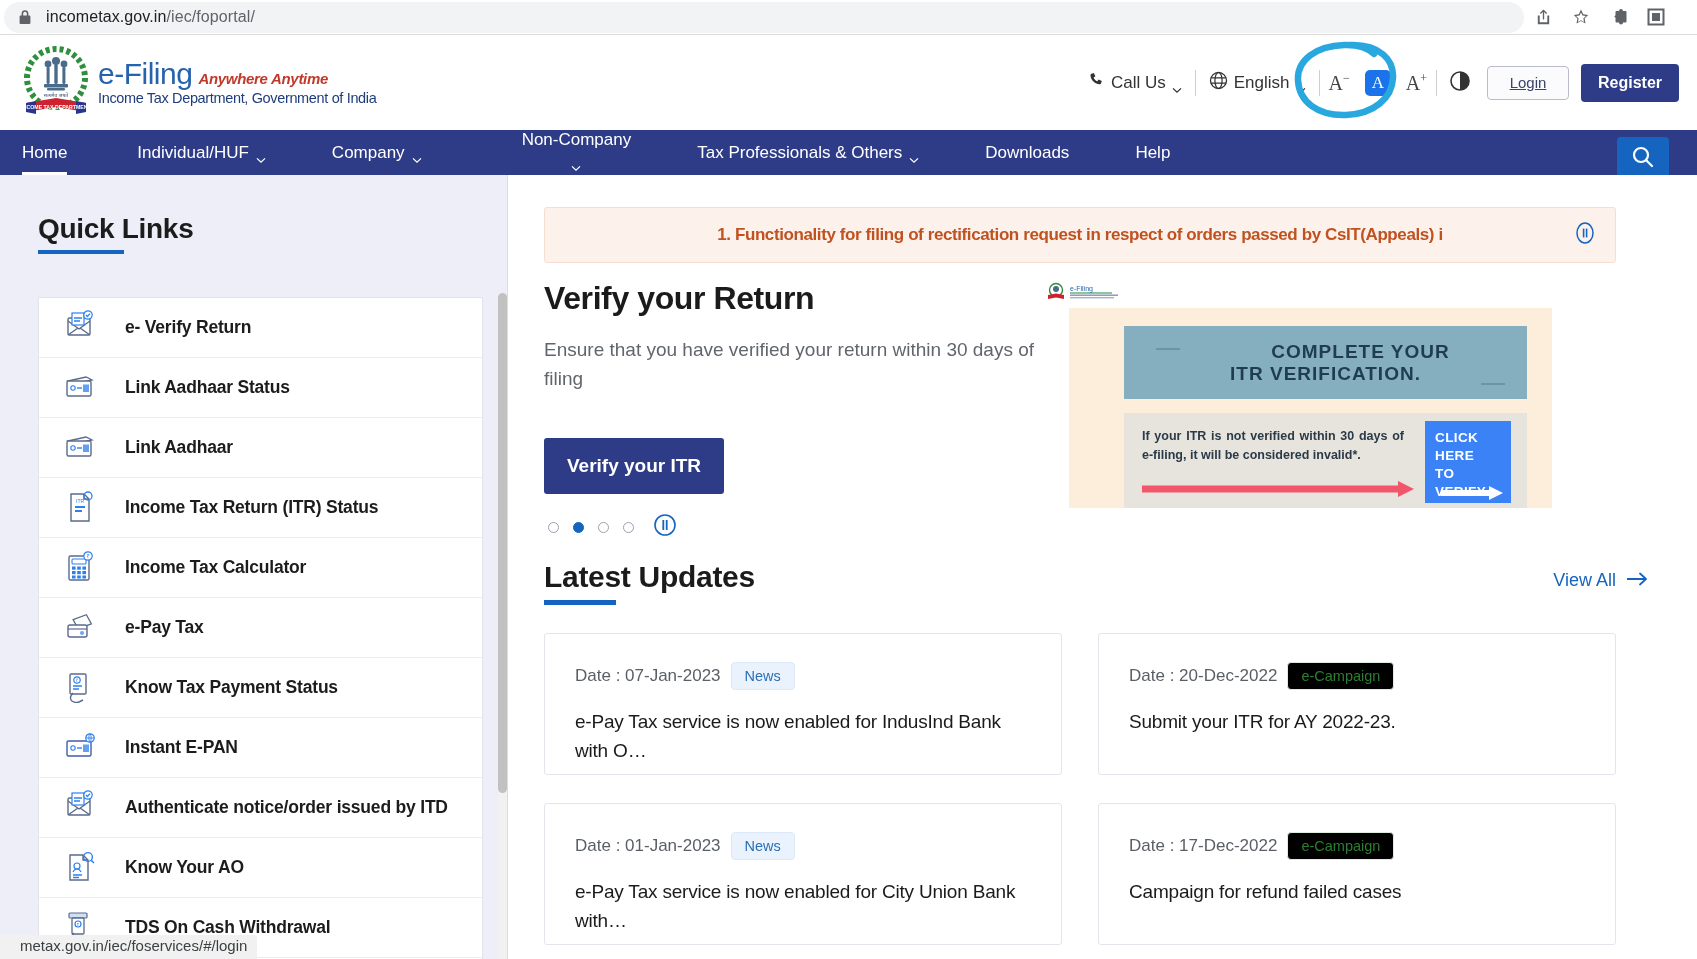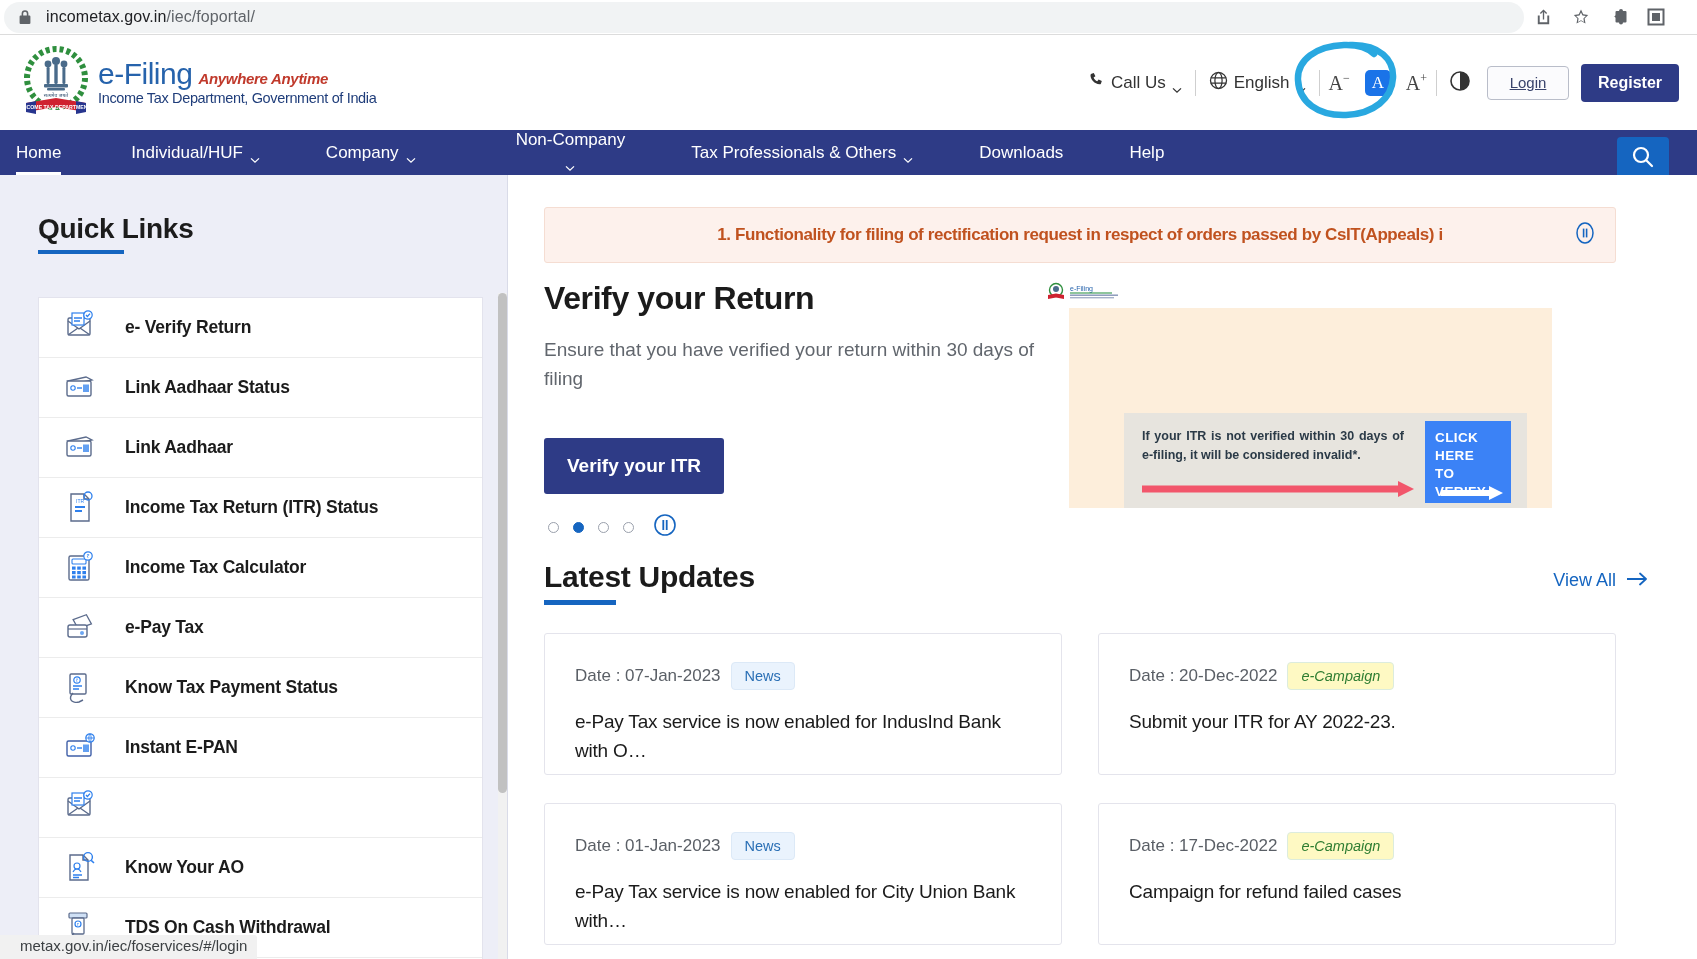--- a/index.html
+++ b/index.html
@@ -294,21 +294,21 @@
     border-radius: 3px; padding: 28px 30px 32px 30px;
     height: 142px;
   }
   .card-top { display: flex; align-items: center; gap: 10px; }
   .card-date { font-size: 17px; color: #5a5f66; }
   .badge {
     font-size: 14.5px; padding: 5px 13px; border-radius: 4px;
     white-space: nowrap;
   }
   .badge.news { background: #eaf3fd; color: #2a6fb5; border: 1px solid #dce9f7; }
-  .badge.campaign { background: #fef9c3; color: #2e7d32; border: 1px solid #dcecdd; font-style: italic; }
+  .badge.campaign { background: #000000; color: #2e7d32; border: 1px solid #dcecdd; }
   .card-text {
     margin-top: 18px; font-size: 19px; color: #1b1b1b;
     line-height: 1.5; letter-spacing: -.2px;
   }
 
   
   .statusbar {
     position: absolute; left: 0; bottom: 0;
     height: 24px; background: #f1f1f1;
     padding: 2px 10px 0 20px;
@@ -437,21 +437,21 @@
   </div>
 </div>
 
 <div class="annot-circle">
   <svg viewBox="0 0 104 80" width="104" height="80">
     <path d="M56 5 C 86 4, 100 20, 99 38 C 98 58, 80 74, 52 75 C 24 76, 5 62, 4 40 C 3 20, 22 6, 50 5 C 64 4.5, 74 8, 80 14" fill="none" stroke="#29a8e0" stroke-width="6.5" stroke-linecap="round"></path>
   </svg>
 </div>
 
 <div class="navbar">
-  <div class="nav-item active" style="margin-left:16px;">
+  <div class="nav-item active" style="margin-left:22px;">
     <span>Home</span>
   </div>
   <div class="nav-item" style="margin-left:70px;">
     <span>Individual/HUF</span>
     <span class="caret-w"><svg width="10" height="7" viewBox="0 0 10 7">
           <path d="M1 1.4 5 5.2 9 1.4" stroke="#fff" stroke-width="1.3" fill="none"></path>
         </svg></span>
   </div>
   <div class="nav-item" style="margin-left:66px;">
     <span>Company</span>
@@ -618,20 +618,21 @@
           <svg viewBox="0 0 40 38">
               <rect x="7" y="9" width="22" height="17" rx="1.5" fill="#fff" stroke="#5b6b8c" stroke-width="1.4"></rect>
               <path d="M7 12l11 8 11-8" fill="none" stroke="#5b6b8c" stroke-width="1.4"></path>
               <path d="M7 26l10-7M29 26l-10-7" stroke="#5b6b8c" stroke-width="1.4" fill="none"></path>
               <rect x="11" y="4" width="12" height="12" fill="#fff" stroke="#2f80ed" stroke-width="1.2"></rect>
               <path d="M13 9h8M13 12h6" stroke="#2f80ed" stroke-width="1.6"></path>
               <circle cx="27" cy="6" r="4.2" fill="#fff" stroke="#2f80ed" stroke-width="1.2"></circle>
               <path d="M25 6l1.4 1.5L29 4.6" stroke="#2f80ed" stroke-width="1.3" fill="none"></path>
             </svg>
         </span>
+        <span class="ql-label">Authenticate notice/order issued by ITD</span>
       </div>
 
       <div class="ql-item">
         <span class="ql-icon">
           <svg viewBox="0 0 40 38">
               <path d="M9 6h13l5 5v20H9z" fill="#fff" stroke="#5b6b8c" stroke-width="1.4"></path>
               <path d="M22 6v5h5" fill="none" stroke="#5b6b8c" stroke-width="1.4"></path>
               <circle cx="16" cy="17" r="3" fill="none" stroke="#2f80ed" stroke-width="1.2"></circle>
               <path d="M12 23c1-2.2 2.4-3 4-3s3 .8 4 3" fill="none" stroke="#2f80ed" stroke-width="1.2"></path>
               <path d="M12 26h9M12 28.5h6" stroke="#2f80ed" stroke-width="1.5"></path>
@@ -697,20 +698,26 @@
           <circle cx="10" cy="8" r="6.5" fill="#ffffff" stroke="#2f8f3e" stroke-width="1.4"></circle>
           <circle cx="10" cy="7" r="3" fill="#4a6b8a"></circle>
           <path d="M2 13 L10 11.5 L18 13 L18 17 L10 15.5 L2 17 Z" fill="#cf2230"></path>
           <text x="24" y="9" font-size="7" fill="#2663ac" font-family="'Liberation Sans',sans-serif">e-Filing</text>
           <rect x="24" y="10.5" width="42" height="1" fill="#1e8c3a"></rect>
           <rect x="24" y="12.5" width="48" height="1.4" fill="#1f3d7a" opacity=".55"></rect>
           <rect x="24" y="15" width="44" height="1.4" fill="#1f3d7a" opacity=".4"></rect>
         </svg>
       </span>
       <div class="hb-body">
+        <div class="hb-blue">
+          <span class="hb-dash-l"></span>
+          <div class="hb-blue-l1">COMPLETE YOUR</div>
+          <div class="hb-blue-l2">ITR VERIFICATION.</div>
+          <span class="hb-dash-r"></span>
+        </div>
         <div class="hb-grey">
           <div class="hb-grey-text">If your ITR is not verified within 30 days of e-filing, it will be considered invalid*.</div>
           <div class="hb-click">
             <div>CLICK</div>
             <div>HERE</div>
             <div>TO</div>
             <div>VERIFY</div>
           </div>
           <span class="hb-arrow">
             <svg viewBox="0 0 278 18" width="278" height="18">

